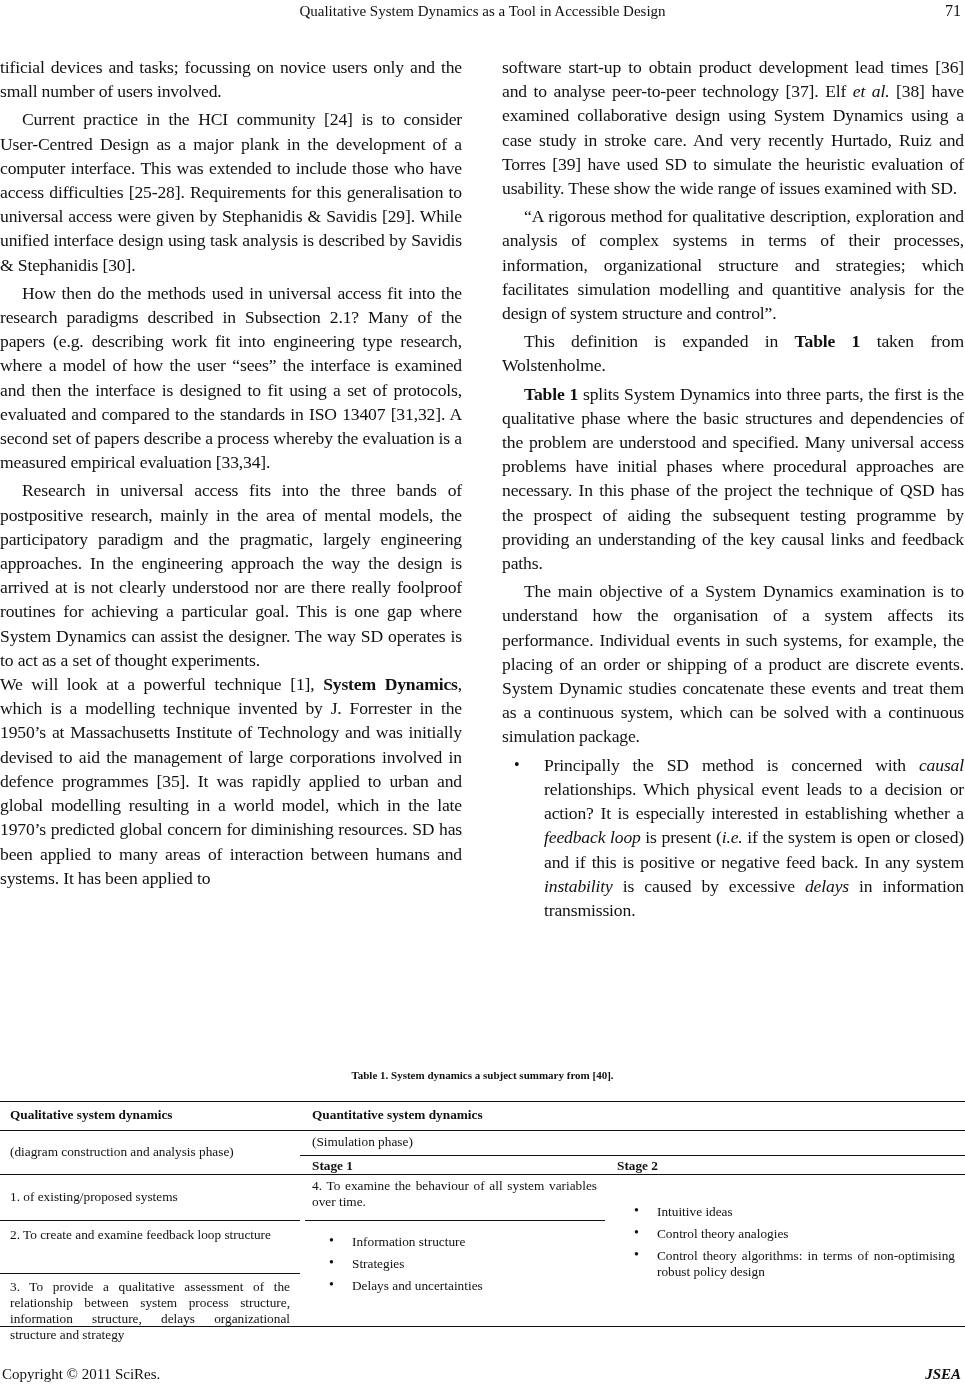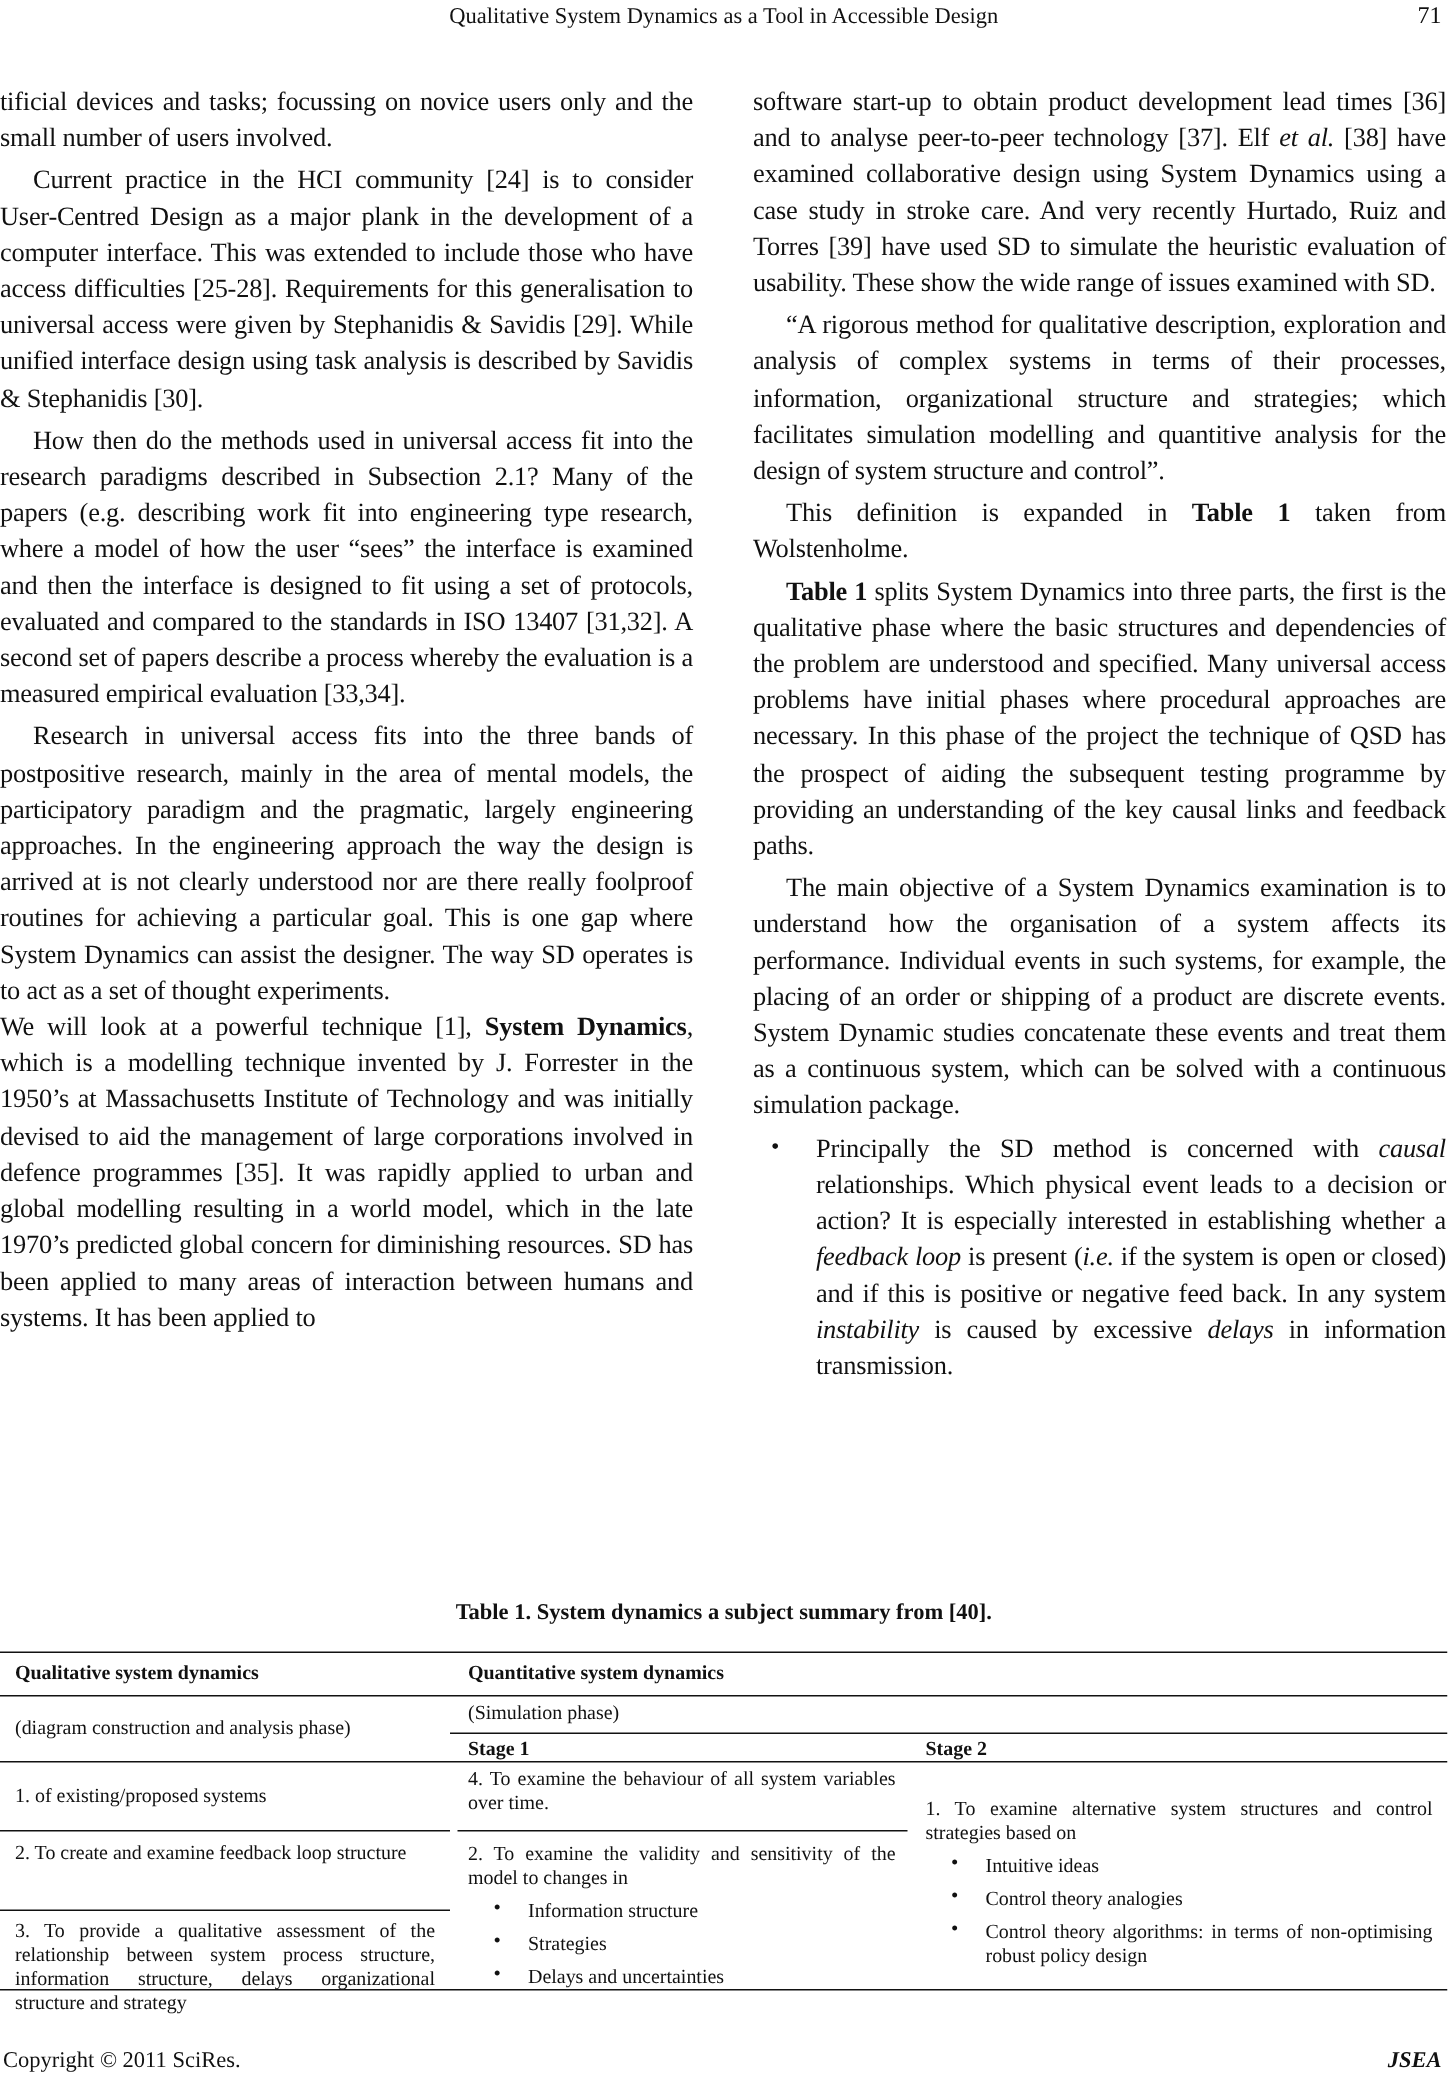--- a/index.html
+++ b/index.html
@@ -28,21 +28,21 @@
     margin: 10px 0 6px 0;
   }
   .bullet-list { margin: 4px 0 0 0; padding: 0; list-style: none; }
   .bullet-list li { position: relative; padding-left: 42px; }
   .bullet-list li .dot {
     position: absolute; left: 12px; top: 0; font-size: 16px;
   }
 
   .table-caption {
     position: absolute; top: 1066px; left: 0; width: 965px; text-align: center;
-    font-weight: bold; font-size: 15px; line-height: 18px;
+    font-weight: bold; font-size: 11px; line-height: 18px;
   }
   .tbl { position: absolute; left: 0; top: 1090px; width: 965px; height: 240px; font-size: 13.3px; line-height: 16px; }
   .tbl .hline { position: absolute; height: 0; border-top: 1.5px solid #111; }
   .tbl .cell { position: absolute; text-align: justify; }
   .tbl .b { font-weight: bold; }
   .tbl ul { list-style: none; margin: 2px 0 0 0; padding: 0; }
   .tbl ul li { position: relative; padding-left: 40px; margin-top: 6px; }
   .tbl ul li .dot { position: absolute; left: 17px; top: -1px; font-size: 14px; }
 
   .footer {
@@ -101,30 +101,28 @@
   <div class="cell" style="left:312px; top:44px; width:600px;">(Simulation phase)</div>
   <div class="cell b" style="left:312px; top:68px; width:200px;">Stage 1</div>
   <div class="cell b" style="left:617px; top:68px; width:200px;">Stage 2</div>
 
   <div class="cell" style="left:10px; top:99px; width:280px;">1. of existing/proposed systems</div>
   <div class="cell" style="left:10px; top:137px; width:280px;">2. To create and examine feedback loop structure</div>
   <div class="cell" style="left:10px; top:189px; width:280px;">3. To provide a qualitative assessment of the relationship between system process structure, information structure, delays organizational structure and strategy</div>
 
   <div class="cell" style="left:312px; top:88px; width:285px;">4. To examine the behaviour of all system variables over time.</div>
   <div class="cell" style="left:312px; top:138px; width:285px;">
-    <div>2. To examine the validity and sensitivity of the model to changes in</div>
     <ul>
       <li><span class="dot">•</span><span>Information structure</span></li>
       <li><span class="dot">•</span><span>Strategies</span></li>
       <li><span class="dot">•</span><span>Delays and uncertainties</span></li>
     </ul>
   </div>
 
   <div class="cell" style="left:617px; top:108px; width:338px;">
-    <div>1. To examine alternative system structures and control strategies based on</div>
     <ul>
       <li><span class="dot">•</span><span>Intuitive ideas</span></li>
       <li><span class="dot">•</span><span>Control theory analogies</span></li>
       <li><span class="dot">•</span><span>Control theory algorithms: in terms of non-optimising robust policy design</span></li>
     </ul>
   </div>
 </div>
 
 <div class="footer">
   <span class="copy">Copyright © 2011 SciRes.</span>

